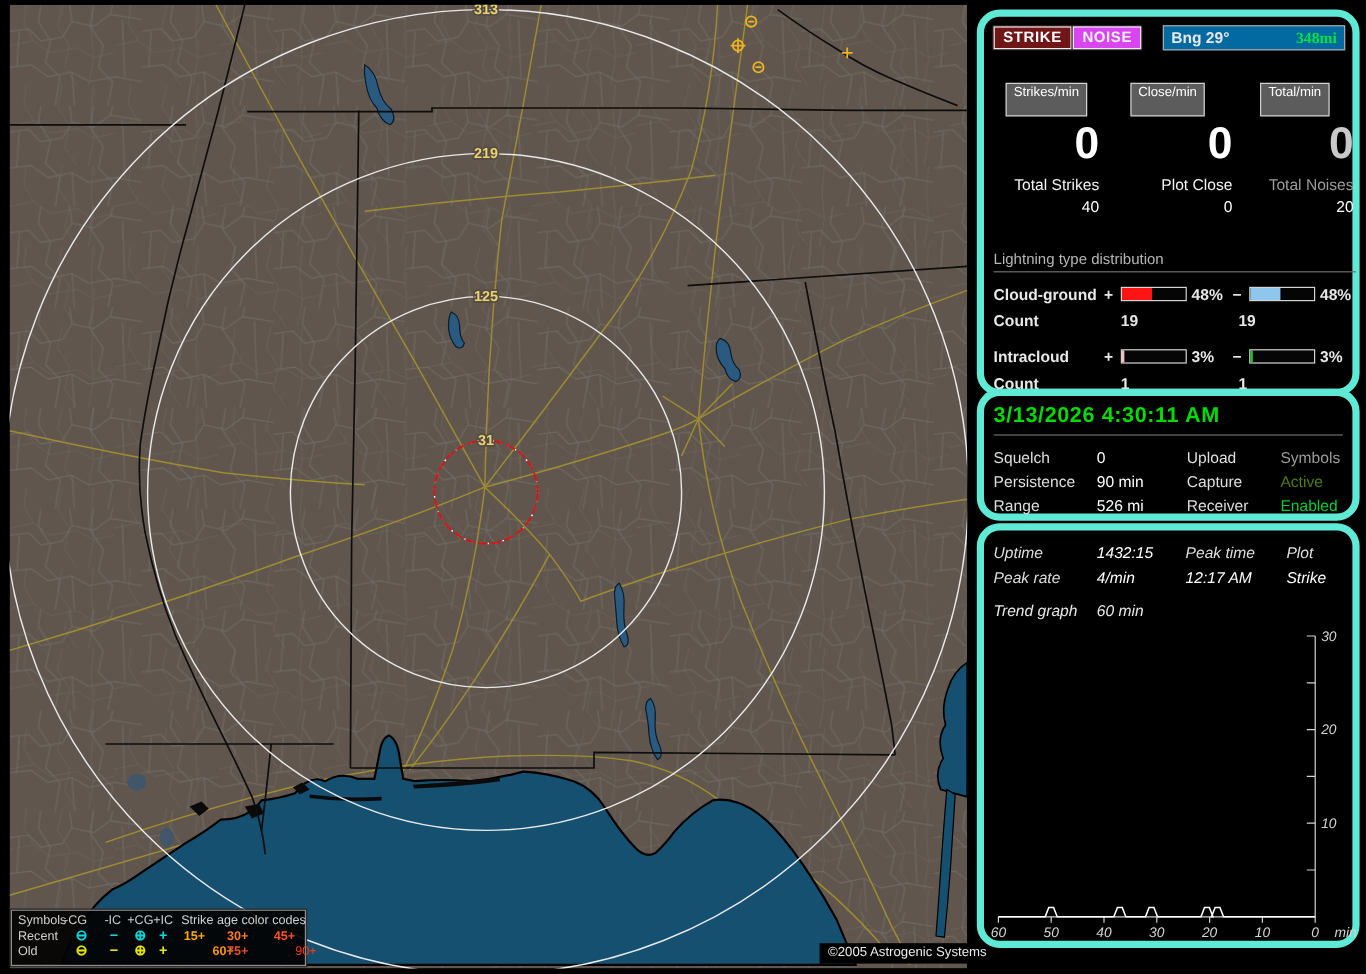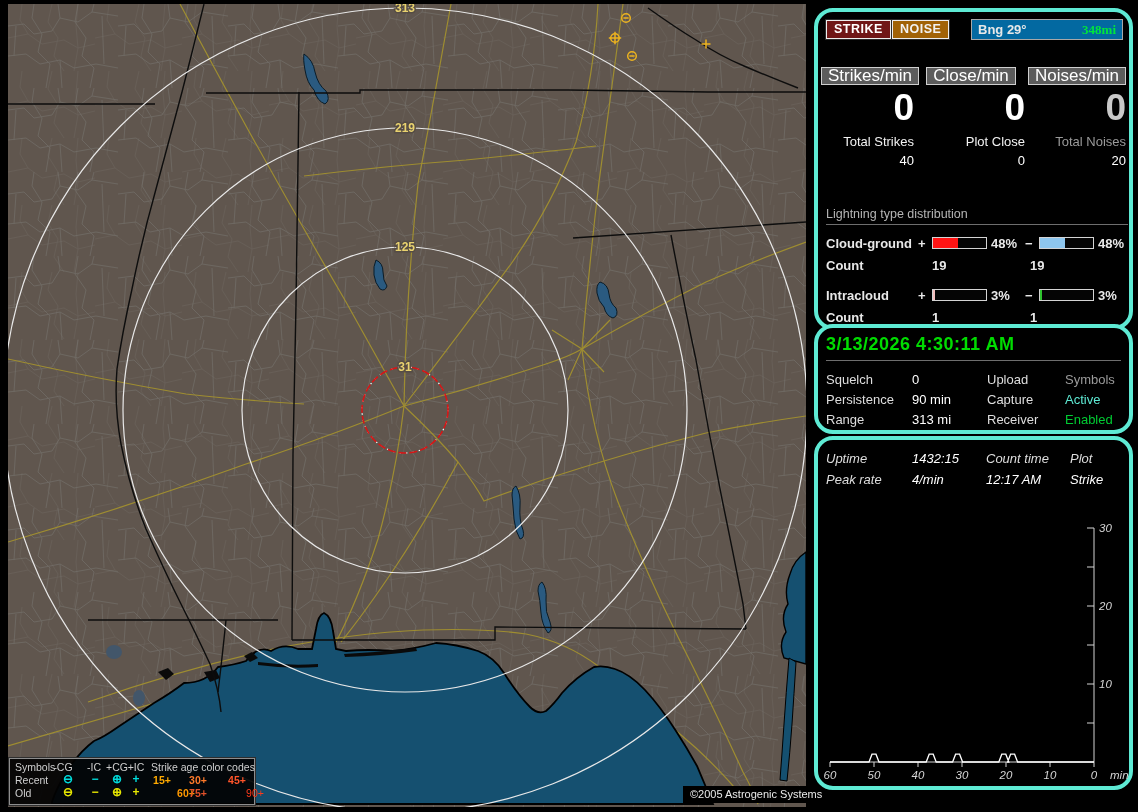--- a/index.html
+++ b/index.html
@@ -8,37 +8,37 @@
   
   #map{position:absolute;left:8px;top:4px;width:798px;height:803px;}
   #map svg{display:block;}
   #map-legend{position:absolute;left:1px;top:754px;width:244px;height:45px;
     background:rgba(2,2,2,.93);border:1px solid #8d8d8d;outline:1px solid #2e2e2e;
     font-size:10.5px;color:#cfcfcf;}
   #map-legend span{position:absolute;white-space:nowrap;line-height:12px;}
   #map-copyright{position:absolute;left:675px;top:782px;background:#000;color:#eaeaea;
     font-size:11px;padding:2px 7px 3px 7px;white-space:nowrap;}
   
-  .pbox{position:absolute;background:#000;border:4px solid #5eead4;border-radius:19px;
+  .pbox{position:absolute;background:#000;border:6px solid #5eead4;border-radius:19px;
         box-sizing:border-box;color:#e8e8e8;font-size:13px;}
   #box1{left:814px;top:8px;width:319px;height:322px;}
   #box2{left:814px;top:324px;width:319px;height:110px;}
   #box3{left:814px;top:436px;width:319px;height:354px;font-style:italic;}
   .mode-btn{position:absolute;top:8px;font-weight:bold;font-size:12.5px;letter-spacing:.5px;
     padding:1px 7px 2px 7px;border:1px solid #ededed;box-shadow:0 0 0 1px #2a2a2a;color:#fff;cursor:default;}
   #strike-btn{left:8px;background:#701616;}
-  #noise-btn{left:74px;background:#a16207;color:#f2f2f2;}
+  #noise-btn{left:74px;background:#d946ef;color:#f2f2f2;}
   #bng-box{position:absolute;right:6px;top:7px;width:138px;height:19px;background:#0369a1;
     border:1px solid #a8a8a8;display:flex;align-items:center;padding:0 6px;font-weight:bold;font-size:13px;}
   #bng-box .sp{flex:1;}
   #stats{position:absolute;left:8px;top:55px;width:300px;display:grid;
     grid-template-columns:88px 108px 98px;column-gap:3px;}
   .stat-col{display:flex;flex-direction:column;}
   .tagbtn{align-self:center;background:#5c5c5c;border:1px solid #cfcfcf;color:#fff;
-    font-size:17px;padding:0 6px 1px 6px;line-height:15px;cursor:default;}
+    font-size:11px;padding:0 6px 11px 6px;line-height:15px;cursor:default;}
   .bigzero{text-align:right;font-size:37px;font-weight:bold;line-height:42px;margin-top:2px;color:#fff;}
   .stat-col:nth-child(3) .bigzero{color:#c9c9c9;}
   .tlabel{text-align:right;margin-top:5px;color:#f2f2f2;}
   .stat-col:nth-child(3) .tlabel{color:#9a9a9a;}
   .tvalue{text-align:right;margin-top:4px;color:#fff;}
   #dist{position:absolute;left:8px;top:195px;width:302px;}
   #dist .dtitle{color:#b5b5b5;font-size:12.5px;border-bottom:1px solid #6e6e6e;
     padding-bottom:3px;margin-bottom:9px;}
   .dist-row{display:grid;grid-template-columns:92px 14px 55px 38px 14px 55px 34px;
     align-items:center;height:18px;margin-bottom:6px;font-weight:bold;}
@@ -217,21 +217,21 @@
         <span class="tlabel">Total Strikes</span>
         <span class="tvalue">40</span>
       </div>
       <div class="stat-col">
         <span class="tagbtn">Close/min</span>
         <span class="bigzero">0</span>
         <span class="tlabel">Plot Close</span>
         <span class="tvalue">0</span>
       </div>
       <div class="stat-col">
-        <span class="tagbtn">Noises/min</span>
+        <span class="tagbtn">Total/min</span>
         <span class="bigzero">0</span>
         <span class="tlabel">Total Noises</span>
         <span class="tvalue">20</span>
       </div>
     </div>
 
     <div id="dist">
       <div class="dtitle">Lightning type distribution</div>
 
       <div class="dist-row">
@@ -279,42 +279,46 @@
     <div class="inforow">
       <span class="lab">Squelch</span>
       <span class="val">0</span>
       <span class="lab">Upload</span>
       <span class="val" style="color: rgb(154, 154, 154);">Symbols</span>
     </div>
     <div class="inforow">
       <span class="lab">Persistence</span>
       <span class="val">90 min</span>
       <span class="lab">Capture</span>
-      <span class="val" style="color: #5eead4;">Active</span>
+      <span class="val" style="color: #4d7c0f;">Active</span>
     </div>
     <div class="inforow">
       <span class="lab">Range</span>
-      <span class="val">313 mi</span>
+      <span class="val">526 mi</span>
       <span class="lab">Receiver</span>
       <span class="val" style="color: rgb(0, 204, 51);">Enabled</span>
     </div>
   </div>
 
   <div id="box3" class="pbox" style="padding:8px;">
     <div class="inforow3">
       <span class="lab">Uptime</span>
       <span class="val">1432:15</span>
-      <span class="lab">Count time</span>
+      <span class="lab">Peak time</span>
       <span class="lab">Plot</span>
     </div>
     <div class="inforow3">
       <span class="lab">Peak rate</span>
       <span class="val">4/min</span>
       <span class="val">12:17 AM</span>
       <span class="val">Strike</span>
+    </div>
+    <div id="trendrow">
+      <span class="lab">Trend graph</span>
+      <span class="val">60 min</span>
     </div>
     <svg id="trend-svg" width="315" height="272" viewBox="0 0 315 272">
         <line x1="276" y1="8" x2="276" y2="242"></line>
         <line x1="269" y1="8" x2="276" y2="8"></line>
         <line x1="269" y1="86" x2="276" y2="86"></line>
         <line x1="269" y1="164" x2="276" y2="164"></line>
         <line x1="269" y1="47" x2="276" y2="47"></line>
         <line x1="269" y1="125" x2="276" y2="125"></line>
         <line x1="269" y1="203" x2="276" y2="203"></line>
         <text x="281" y="12">30</text>

